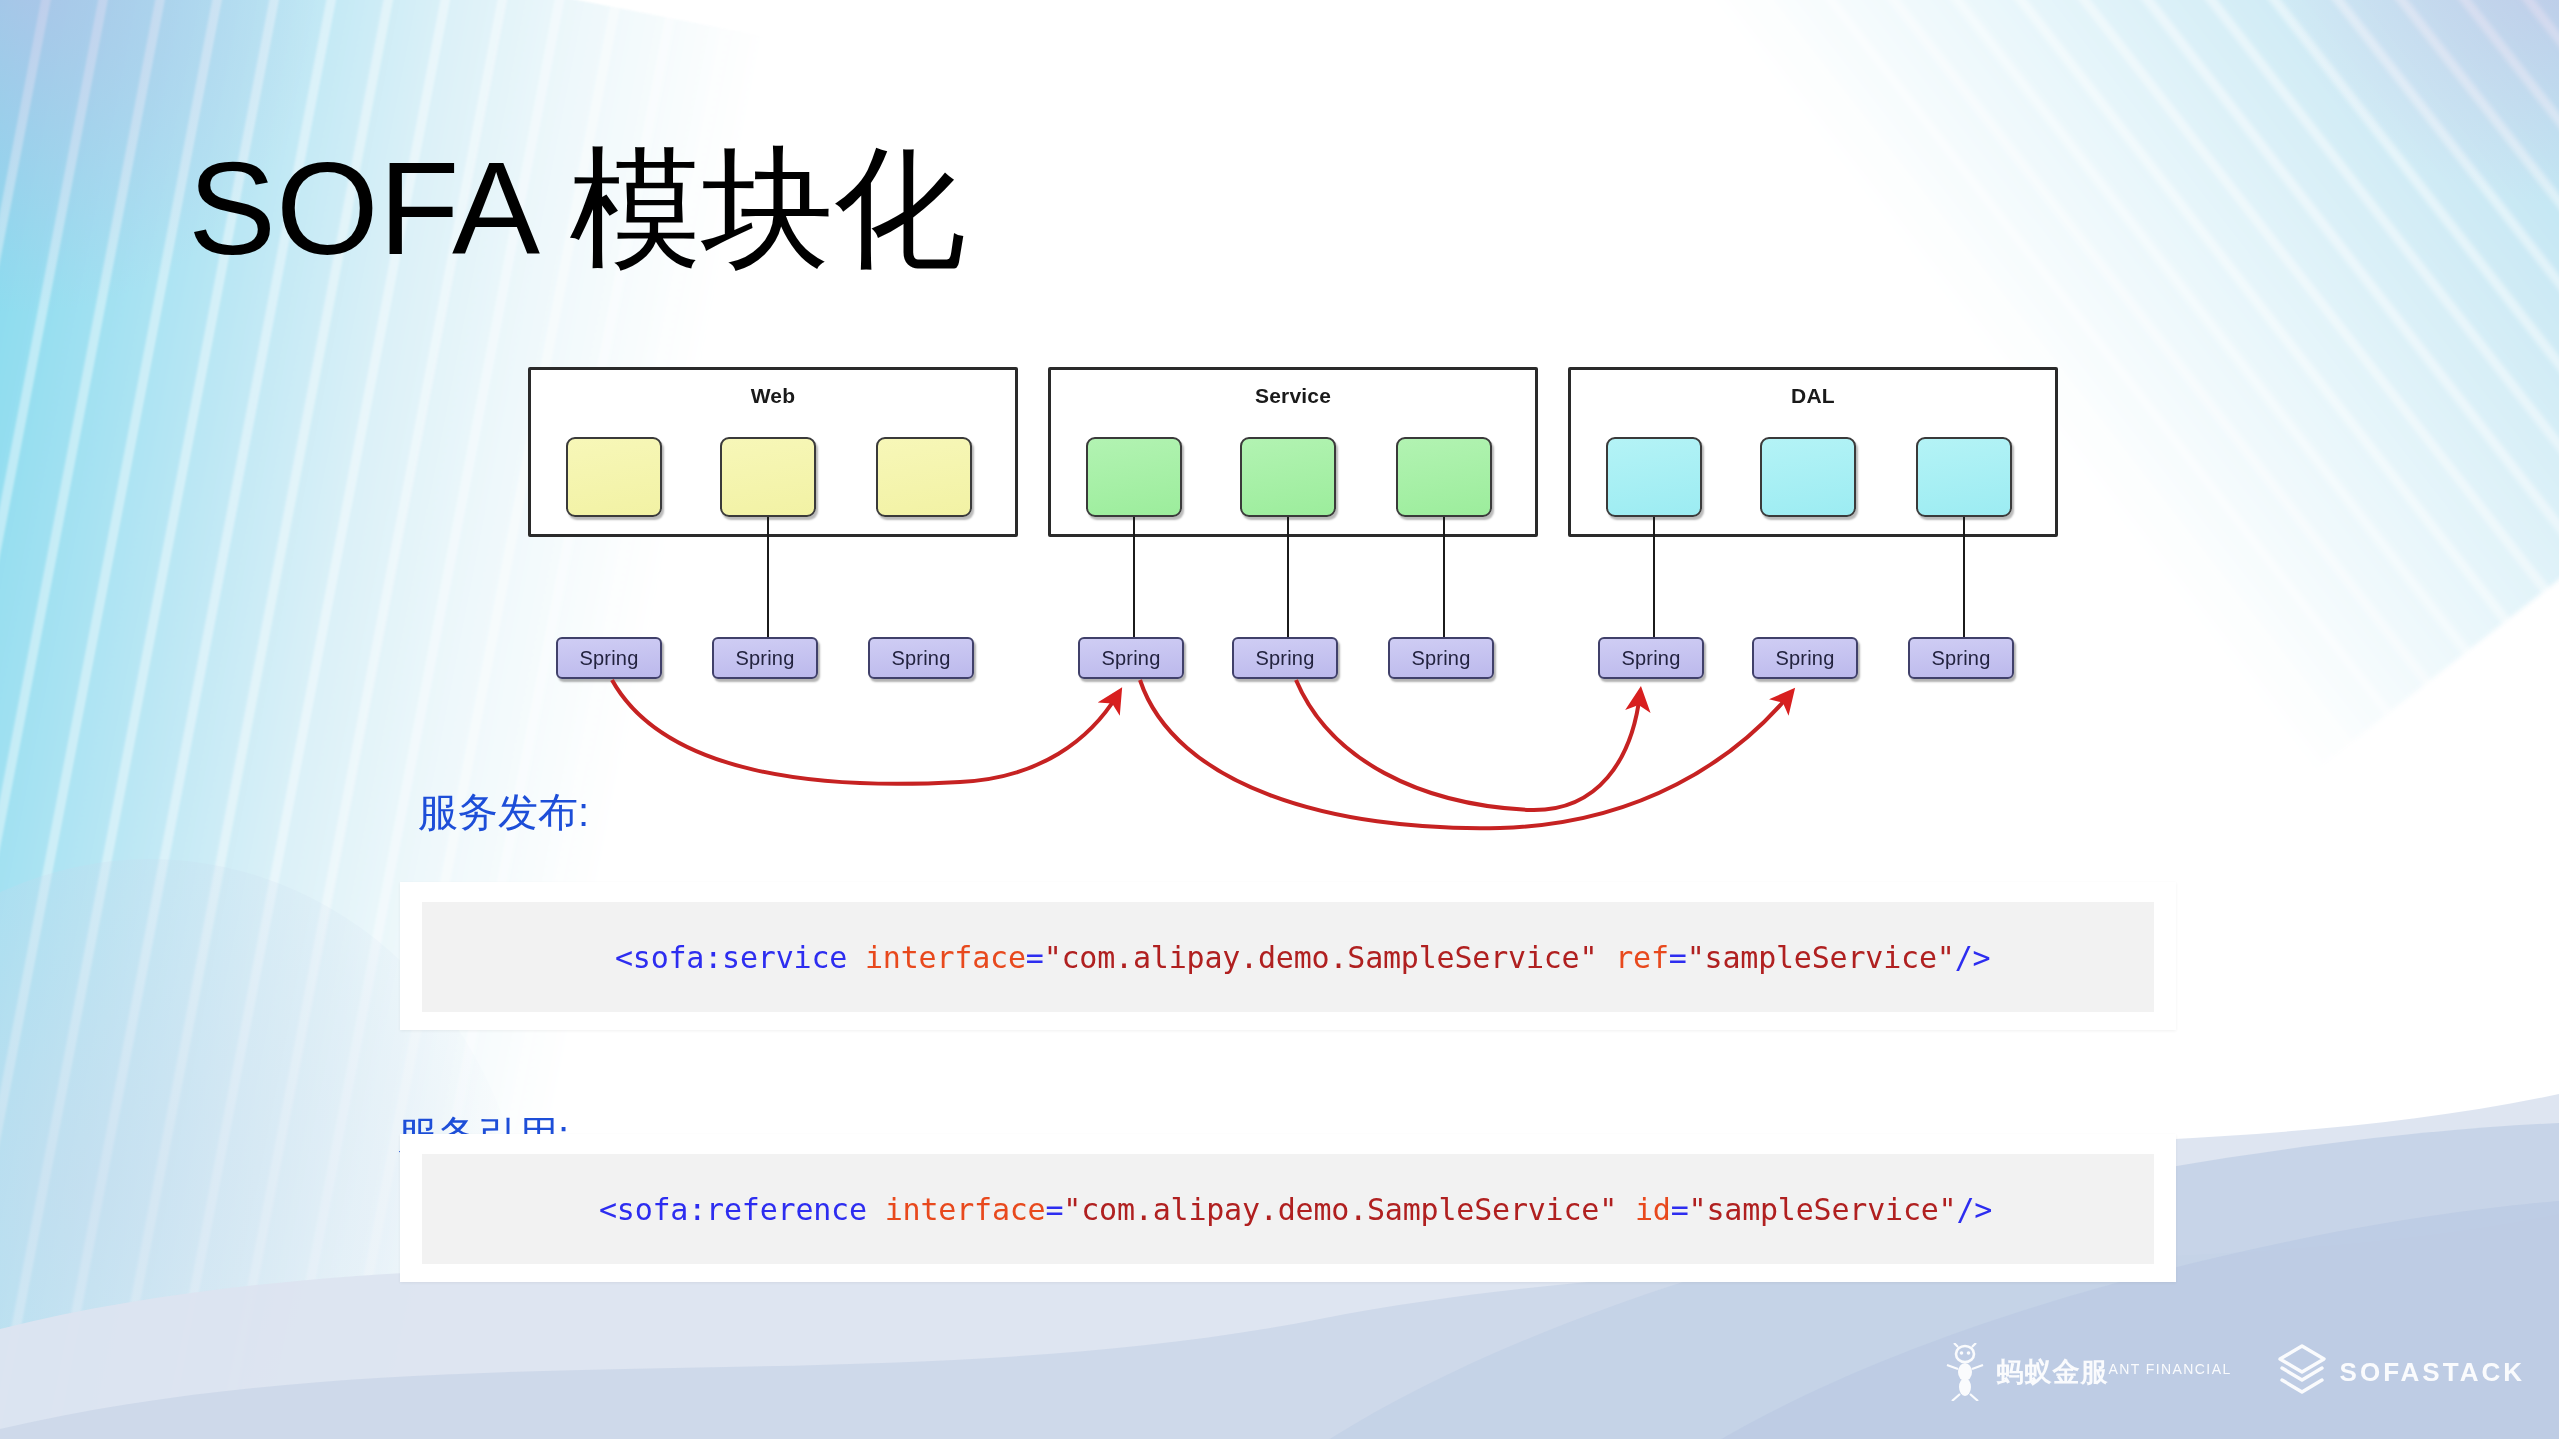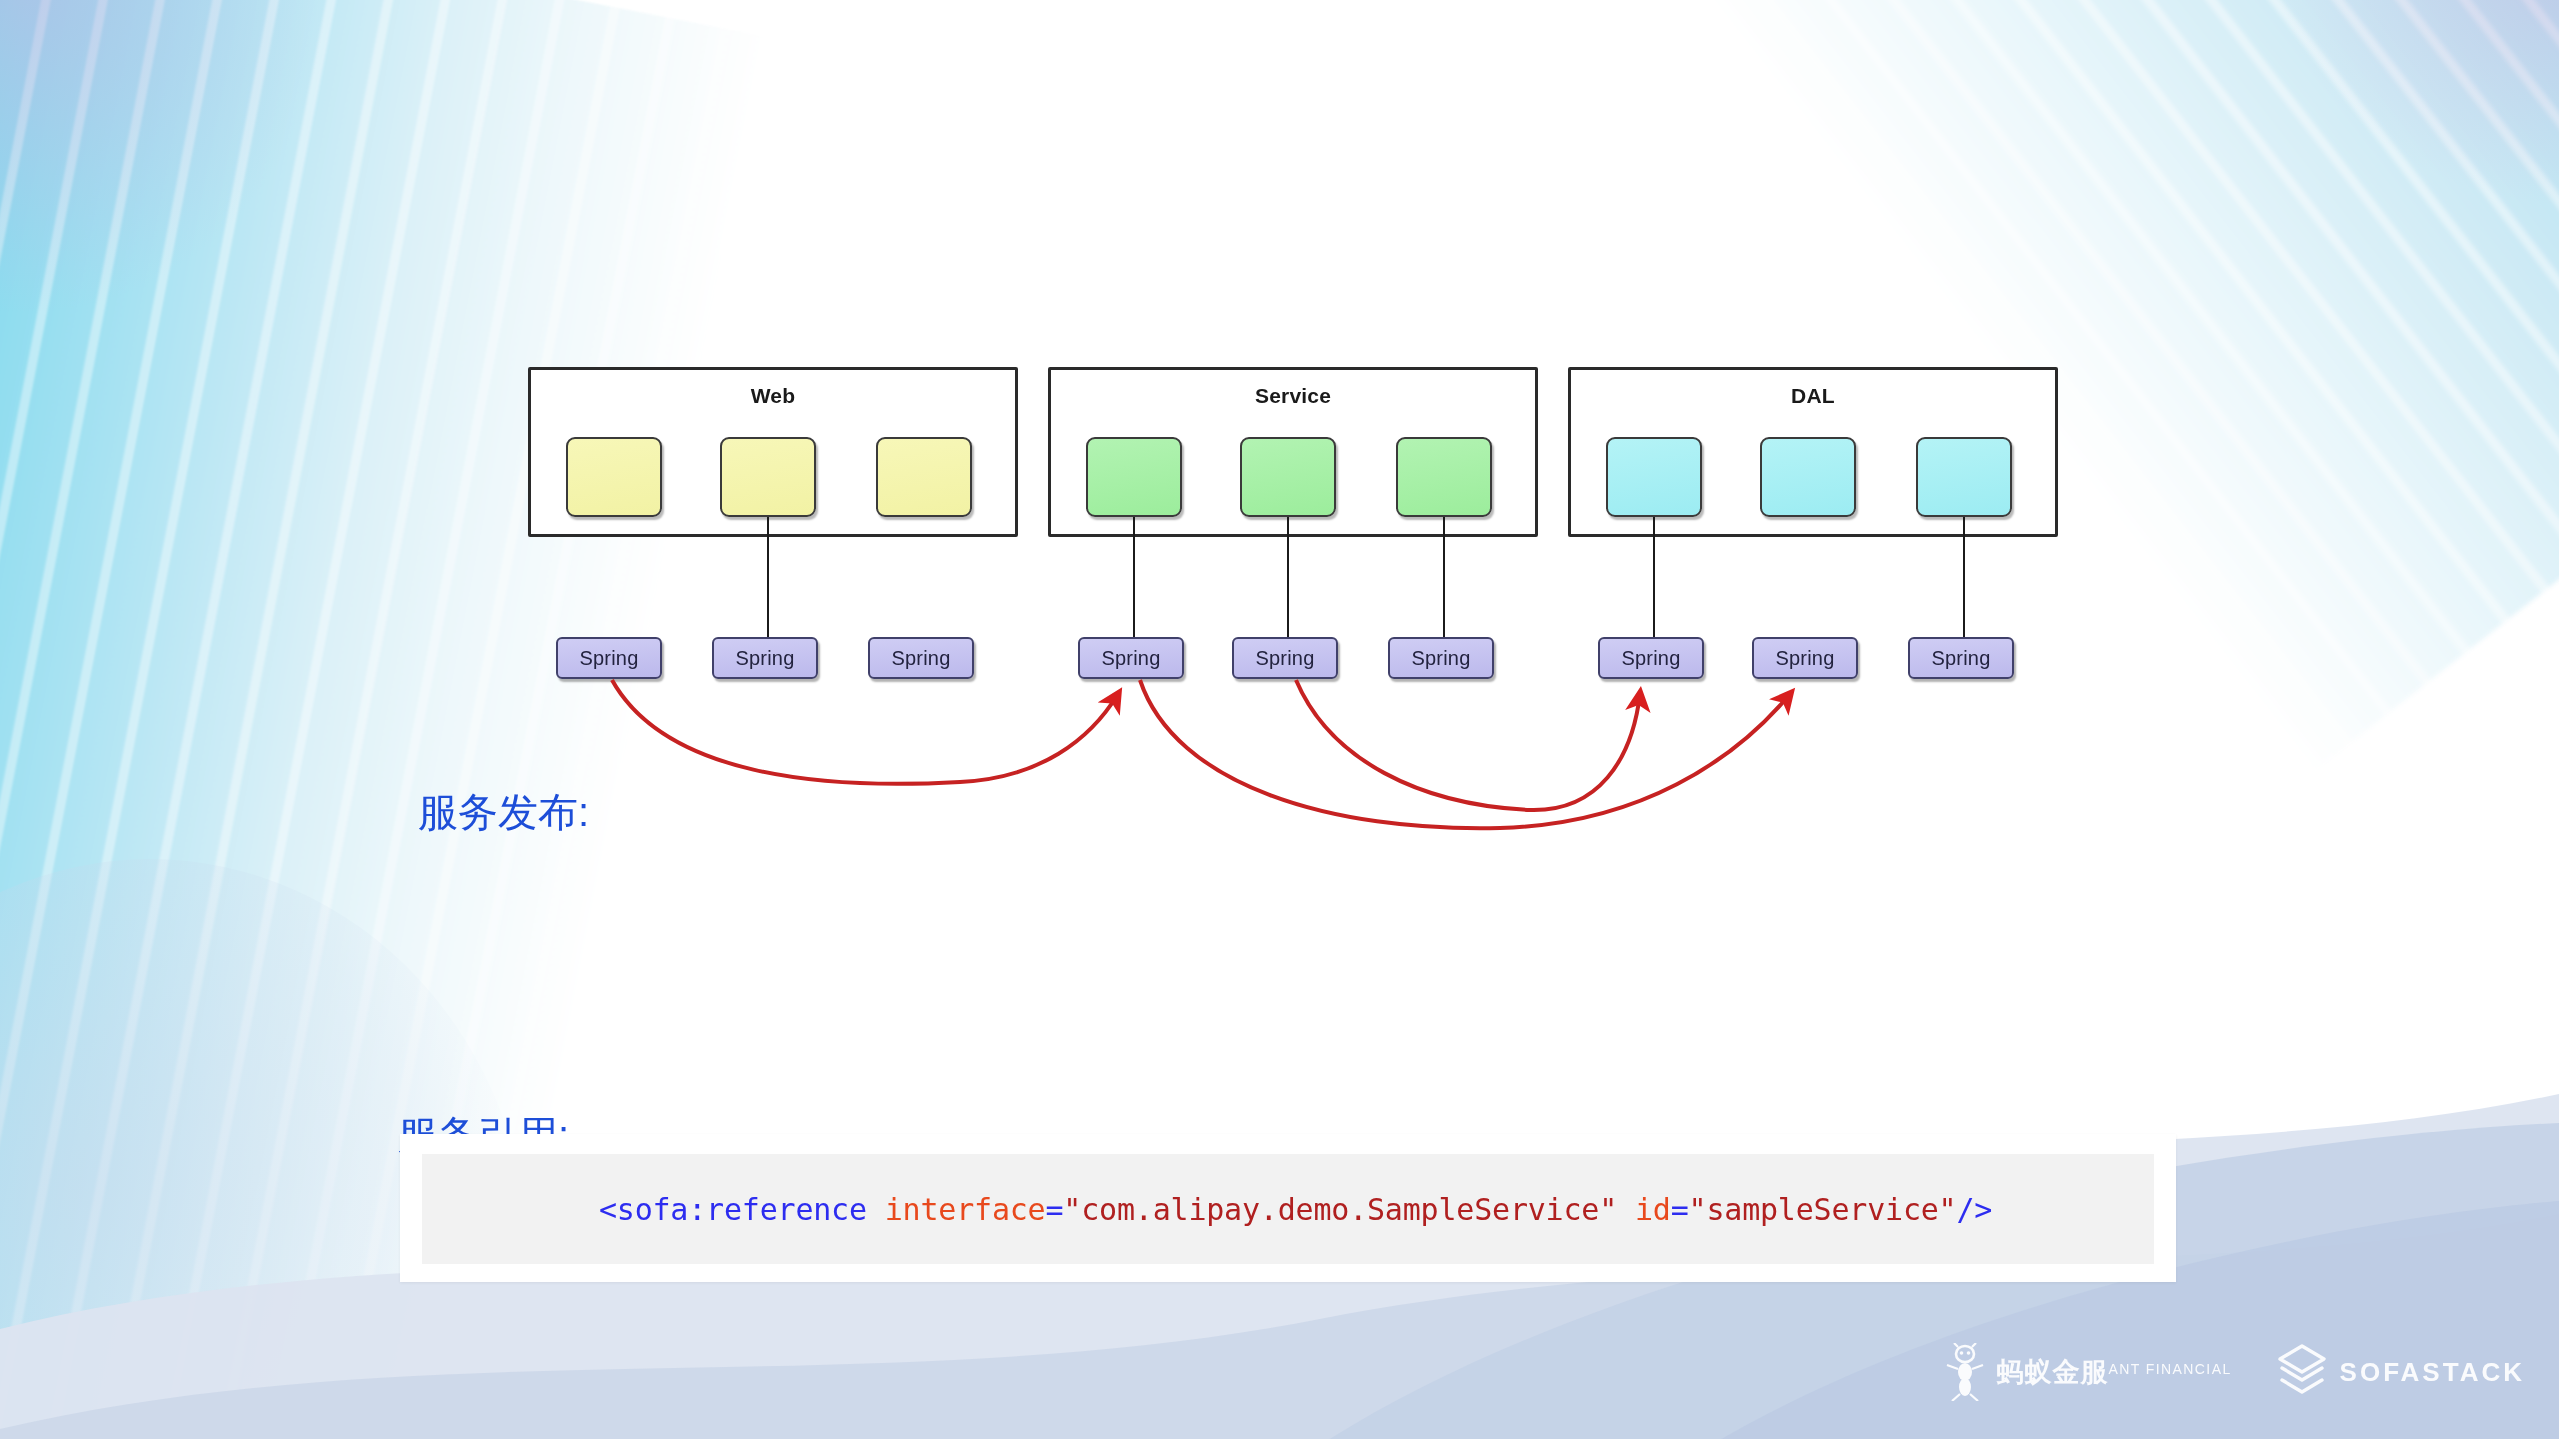--- a/index.html
+++ b/index.html
@@ -204,20 +204,21 @@
     <div class="bg-bottom-waves">
       <svg width="2559" height="560" viewBox="0 0 2559 560" xmlns="http://www.w3.org/2000/svg">
         <path d="M0,330 C420,225 900,300 1330,210 C1760,120 2180,175 2559,95 L2559,560 L0,560 Z" fill="#dce4f0" opacity="0.95"></path>
         <path d="M0,430 C430,330 880,405 1320,320 C1760,235 2190,290 2559,215 L2559,560 L0,560 Z" fill="#ccd7e9" opacity="0.9"></path>
         <path d="M1180,560 C1330,400 1620,280 2000,200 C2240,150 2430,130 2559,124 L2559,560 Z" fill="#c3d1e6" opacity="0.85"></path>
         <path d="M1560,560 C1700,420 1960,310 2300,240 C2420,215 2520,205 2559,202 L2559,560 Z" fill="#bccbe4" opacity="0.8"></path>
       </svg>
     </div>
   </div>
 
+  <div id="title">SOFA 模块化</div>
 
   <div id="diagram">
 
     <div class="group-box" style="left:528px; top:367px; width:490px; height:170px;">
       <div class="group-label">Web</div>
     </div>
     <div class="mod-box mod-yellow" style="left:566px; top:437px;"></div>
     <div class="mod-box mod-yellow" style="left:720px; top:437px;"></div>
     <div class="mod-box mod-yellow" style="left:876px; top:437px;"></div>
 
@@ -277,20 +278,27 @@
         </marker>
       </defs>
       <path d="M612,680 C665,775 820,790 960,782 C1040,778 1090,740 1118,694" fill="none" stroke="#c62222" stroke-width="4" marker-end="url(#ah)"></path>
       <path d="M1140,680 C1175,785 1330,832 1500,828 C1640,824 1735,760 1790,694" fill="none" stroke="#c62222" stroke-width="4" marker-end="url(#ah)"></path>
       <path d="M1296,680 C1330,760 1420,805 1530,810 C1598,812 1632,760 1640,694" fill="none" stroke="#c62222" stroke-width="4" marker-end="url(#ah)"></path>
     </svg>
   </div>
 
   <div class="section-label" style="left:418px; top:785px;">服务发布:</div>
 
+  <div class="code-card" style="left:400px; top:882px; width:1776px; height:148px;">
+    <div class="code-inner" style="left:22px; top:20px; width:1732px; height:110px; padding-left:50px;">
+      <span class="code-text">
+        <span class="tok-tag">&lt;sofa:service</span><span class="code-text"> </span><span class="tok-attr">interface</span><span class="tok-eq">=</span><span class="tok-str">"com.alipay.demo.SampleService"</span><span class="code-text"> </span><span class="tok-attr">ref</span><span class="tok-eq">=</span><span class="tok-str">"sampleService"</span><span class="tok-punc">/&gt;</span>
+      </span>
+    </div>
+  </div>
 
   <div class="section-label" style="left:398px; top:1072px;margin-top:36px;">服务引用:</div>
 
   <div class="code-card" style="left:400px; top:1134px; width:1776px; height:148px;text-align:center;">
     <div class="code-inner" style="left:22px; top:20px; width:1732px; height:110px; padding-left:34px;">
       <span class="code-text">
         <span class="tok-tag">&lt;sofa:reference</span><span class="code-text"> </span><span class="tok-attr">interface</span><span class="tok-eq">=</span><span class="tok-str">"com.alipay.demo.SampleService"</span><span class="code-text"> </span><span class="tok-attr">id</span><span class="tok-eq">=</span><span class="tok-str">"sampleService"</span><span class="tok-punc">/&gt;</span>
       </span>
     </div>
   </div>

